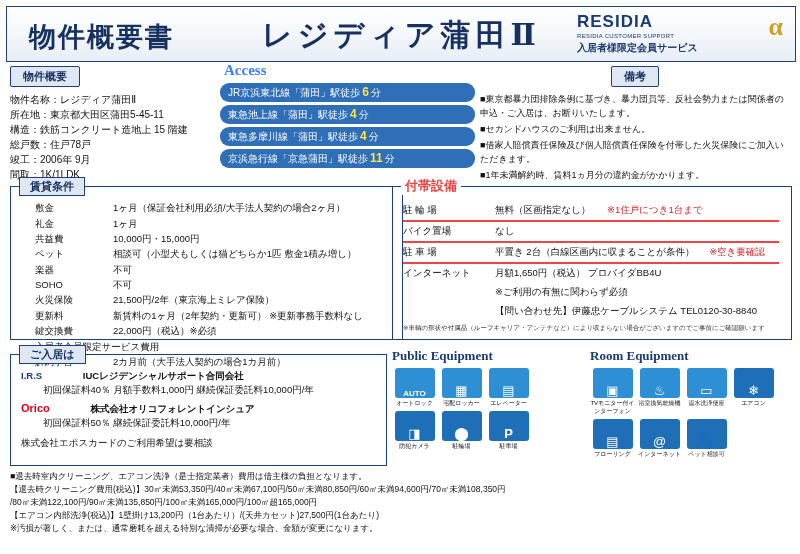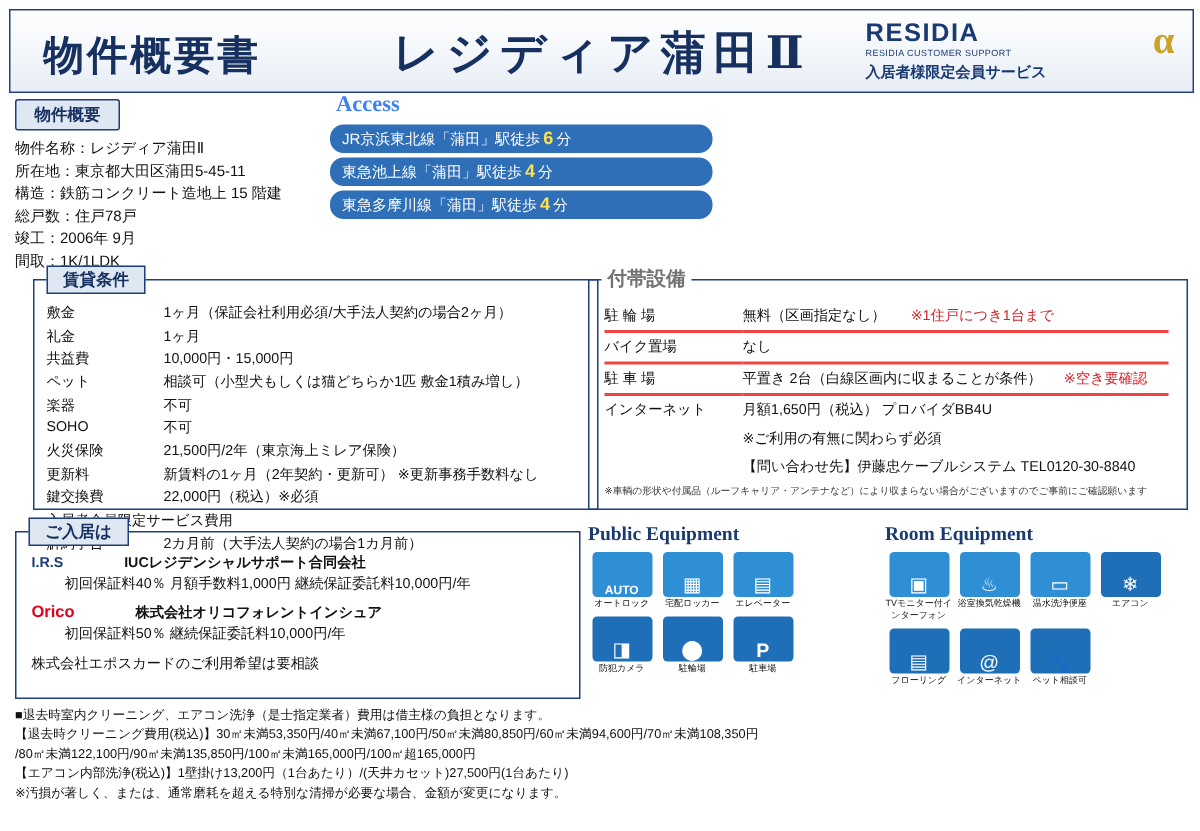--- a/index.html
+++ b/index.html
@@ -83,31 +83,31 @@
   
   .box{position:absolute;border:1px solid #1d3f7a;}
   .box-label{
     position:absolute;top:-10px;left:8px;
     background:#dfe7f3;border:1px solid #1d3f7a;
     color:#16305f;font-weight:bold;font-size:11px;
     padding:1px 10px;
   }
 
   
-  #rent{left:22px;top:186px;width:375px;height:152px;}
+  #rent{left:10px;top:186px;width:375px;height:152px;padding-left:16px;}
   .rent-table{margin:14px 0 0 8px;border-collapse:collapse;font-size:9.5px;}
   .rent-table td{padding:1.2px 0;vertical-align:top;}
   .rent-table td.k{width:78px;color:#111;}
   .rent-table td.v{color:#111;}
 
   
   #fac{left:392px;top:186px;width:398px;height:152px;}
   .fac-title{
     position:absolute;left:8px;top:-10px;
-    font-size:13px;font-weight:bold;color:#737373;background:#fff;padding:0 4px;
+    font-size:13px;font-weight:bold;color:#ef4444;background:#fff;padding:0 4px;
     font-family:Liberation Mono, monospace;
   }
   .fac-table{margin:14px 0 0 10px;border-collapse:collapse;font-size:9.5px;width:376px;}
   .fac-table td{padding:3px 0;vertical-align:top;}
   .fac-table td.k{width:92px;}
   .fac-table tr.line td{border-bottom:2px solid #ef4444;}
   .red{color:#d2232a;}
   .tiny{font-size:6.5px;color:#333;line-height:9px;}
 
   
@@ -175,22 +175,36 @@
     <h2 class="sec-title-plain">Access</h2>
     <div class="acc-row">
       <span>JR京浜東北線</span><span>「蒲田」駅徒歩</span><span class="num">6</span><span>分</span>
     </div>
     <div class="acc-row">
       <span>東急池上線</span><span>「蒲田」駅徒歩</span><span class="num">4</span><span>分</span>
     </div>
     <div class="acc-row">
       <span>東急多摩川線</span><span>「蒲田」駅徒歩</span><span class="num">4</span><span>分</span>
     </div>
-  </div>
-
+    <div class="acc-row">
+      <span>京浜急行線</span><span>「京急蒲田」駅徒歩</span><span class="num">11</span><span>分</span>
+    </div>
+  </div>
+
+  <div class="remarks">
+    <div style="text-align:center;">
+      <span class="pill">備考</span>
+    </div>
+    <div class="rm-lines">
+      <div>■東京都暴力団排除条例に基づき、暴力団員等、反社会勢力または関係者の申込・ご入居は、お断りいたします。</div>
+      <div>■セカンドハウスのご利用は出来ません。</div>
+      <div>■借家人賠償責任保険及び個人賠償責任保険を付帯した火災保険にご加入いただきます。</div>
+      <div>■1年未満解約時、賃料1ヵ月分の違約金がかかります。</div>
+    </div>
+  </div>
 
   <div class="box" id="rent">
     <span class="box-label">賃貸条件</span>
     <table class="rent-table">
       <tbody>
           <tr>
             <td class="k">敷金</td>
             <td class="v">1ヶ月（保証会社利用必須/大手法人契約の場合2ヶ月）</td>
           </tr>
       <tr>

